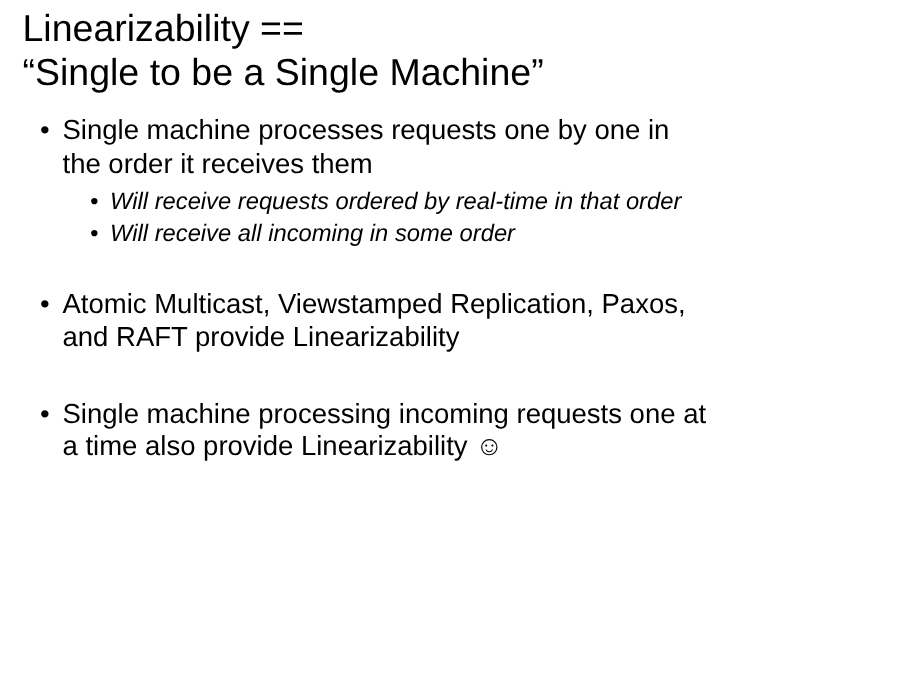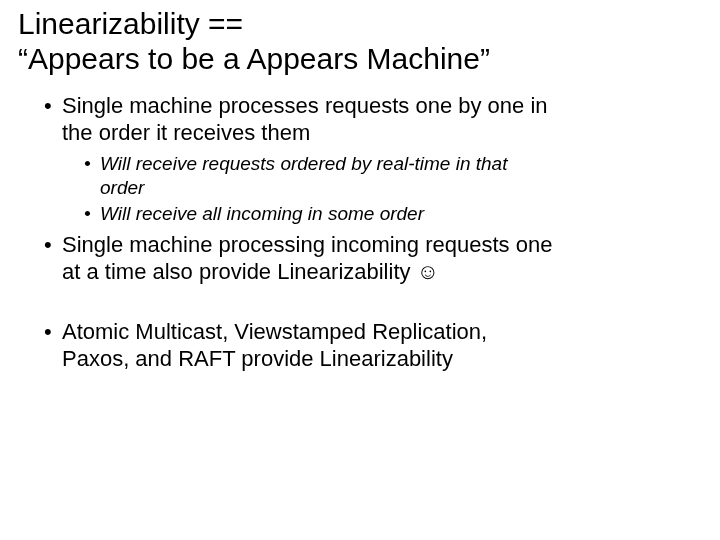--- a/index.html
+++ b/index.html
@@ -18,21 +18,21 @@
     padding: 6px 18px 0 18px;
   }
   .title {
     font-size: 30px;
     line-height: 1.18;
     margin: 0 0 14px 0;
     font-weight: normal;
   }
   ul.level1 {
     list-style: none;
-    margin: 16px;
+    margin: 4px;
     padding: 0 0 0 10px;
   }
   ul.level1 > li {
     font-size: 22px;
     line-height: 1.22;
     position: relative;
     padding-left: 18px;
     margin: 0 0 34px 0;
   }
   ul.level1 > li::before {
@@ -68,35 +68,35 @@
   .smiley {
     font-family: Arial, sans-serif;
   }
 </style>
 </head>
 <body>
 
 <div class="slide">
   <h1 class="title">
     <span>Linearizability ==</span><br>
-    <span>“Appears to be a Appears Machine”</span>
+    <span>“Single to be a Single Machine”</span>
   </h1>
 
   <ul class="level1">
     <li class="tight">
       <span>Single machine processes requests one by one in the order it receives them</span>
       <ul class="level2">
         <li>
           <span>Will receive requests ordered by real-time in that order</span>
         </li>
         <li>
           <span>Will receive all incoming in some order</span>
         </li>
       </ul>
     </li>
+    <li style="margin-top:30px;">
+      <span>Atomic Multicast, Viewstamped Replication, Paxos, and RAFT provide Linearizability</span>
+    </li>
     <li>
       <span class="smiley">Single machine processing incoming requests one at a time also provide Linearizability ☺</span>
-    </li>
-    <li style="margin-top:30px;">
-      <span>Atomic Multicast, Viewstamped Replication, Paxos, and RAFT provide Linearizability</span>
     </li>
   </ul>
 </div>
 
 </body></html>

